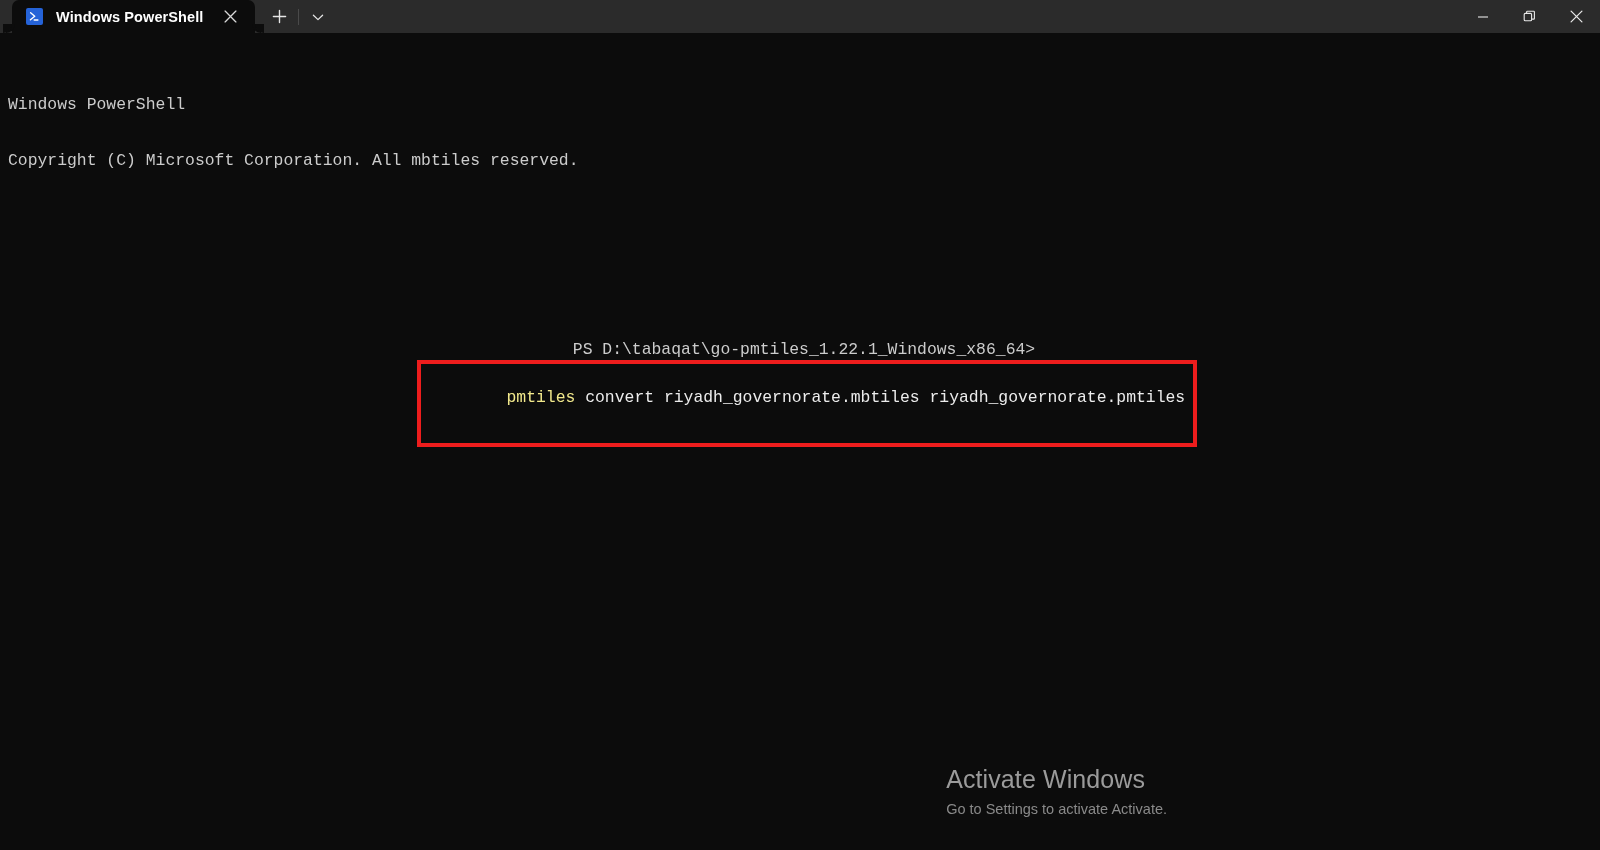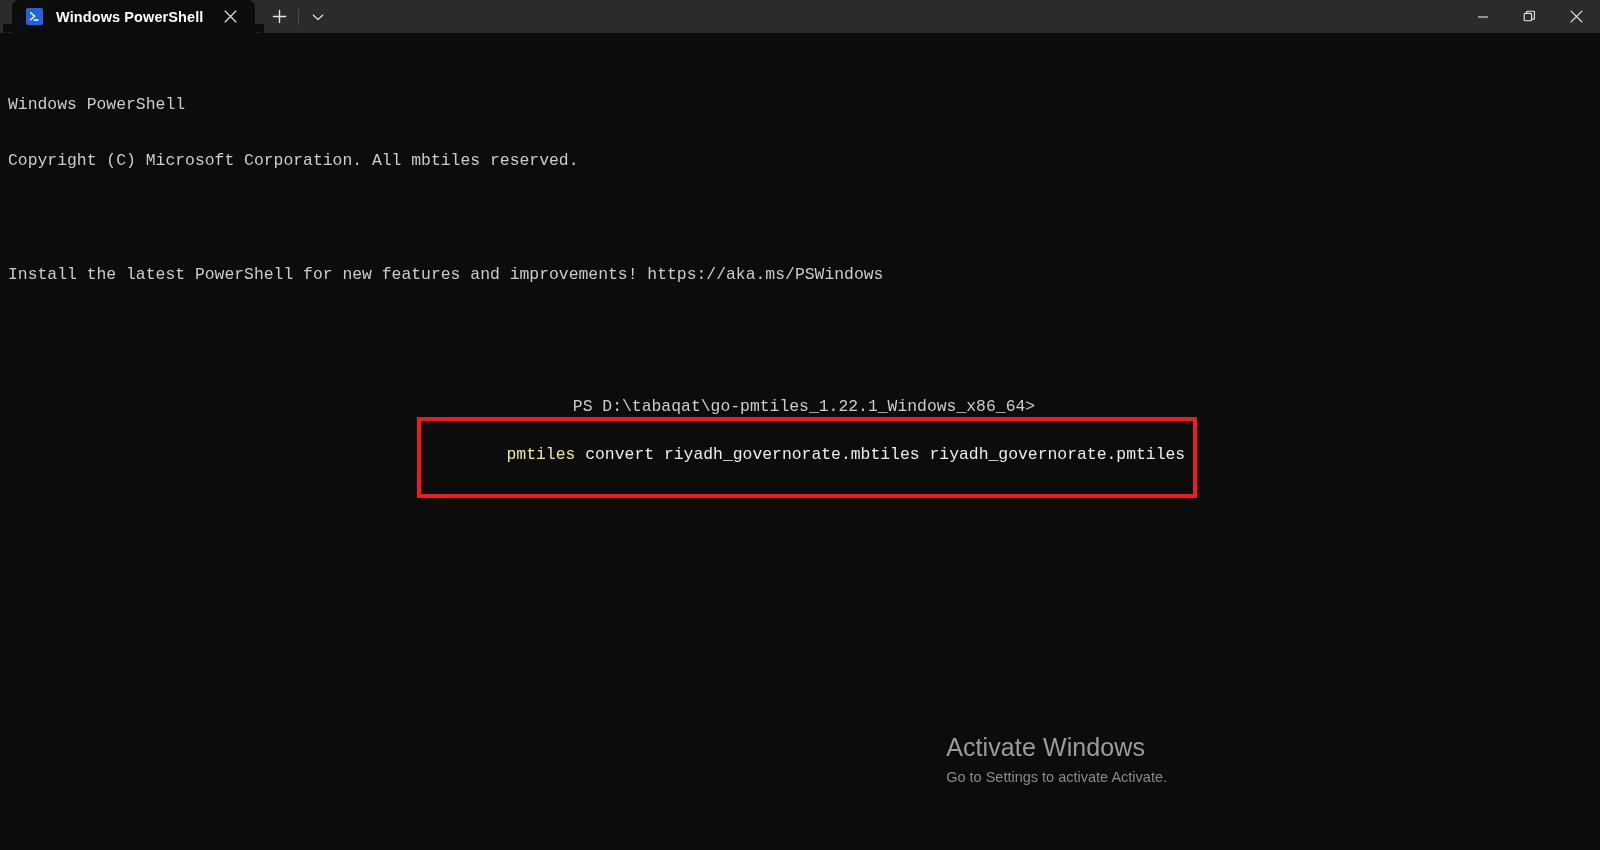--- a/index.html
+++ b/index.html
@@ -151,34 +151,34 @@
     flex-direction: column;
   }
 
   .prompt-text { color: #ccccc c; color: #cccccc; }
 
   
   .cmd-wrap {
     position: relative;
     display: inline-block;
     margin-left: 6px;
-    padding: 6px 8px 10px 7px;
+    padding: 6px 8px 16px 7px;
     border: 4px solid #d946ef;
     background: #0c0c0c;
     line-height: 18.9px;
     text-align: center;
   }
   .cmd-token-cmd { color: #f2e98c; }
   .cmd-token-args { color: #ececec; }
 
   
   .watermark {
     position: absolute;
     right: 100px;
-    bottom: 64px;
+    bottom: 32px;
     text-align: left;
     color: #8d8d8d;
     font-family: "Liberation Sans", sans-serif;
     user-select: none;
   }
   .wm-title {
     font-size: 25px;
     font-weight: 400;
     color: #9b9b9b;
     letter-spacing: 0.1px;
@@ -249,21 +249,20 @@
         </svg>
       </div>
     </div>
   </div>
 
   <div class="terminal">
 
     <div class="line">Windows PowerShell</div>
     <div class="line">Copyright (C) Microsoft Corporation. All mbtiles reserved.</div>
     <div class="line blank">&nbsp;</div>
-    <div class="line">Install the latest PowerShell for new features and improvements! https://aka.ms/PSWindows</div>
     <div class="line blank">&nbsp;</div>
 
     <div class="prompt-line">
       <span class="prompt-text">PS D:\tabaqat\go-pmtiles_1.22.1_Windows_x86_64&gt;</span>
       <span class="cmd-wrap" style="border-color: rgb(238, 29, 29);">
         <span class="cmd-token-cmd" style="color: rgb(242, 233, 140);">pmtiles</span><span class="cmd-token-args" style="color: rgb(236, 236, 236);"> convert riyadh_governorate.mbtiles riyadh_governorate.pmtiles</span>
       </span>
     </div>
 
   </div>

